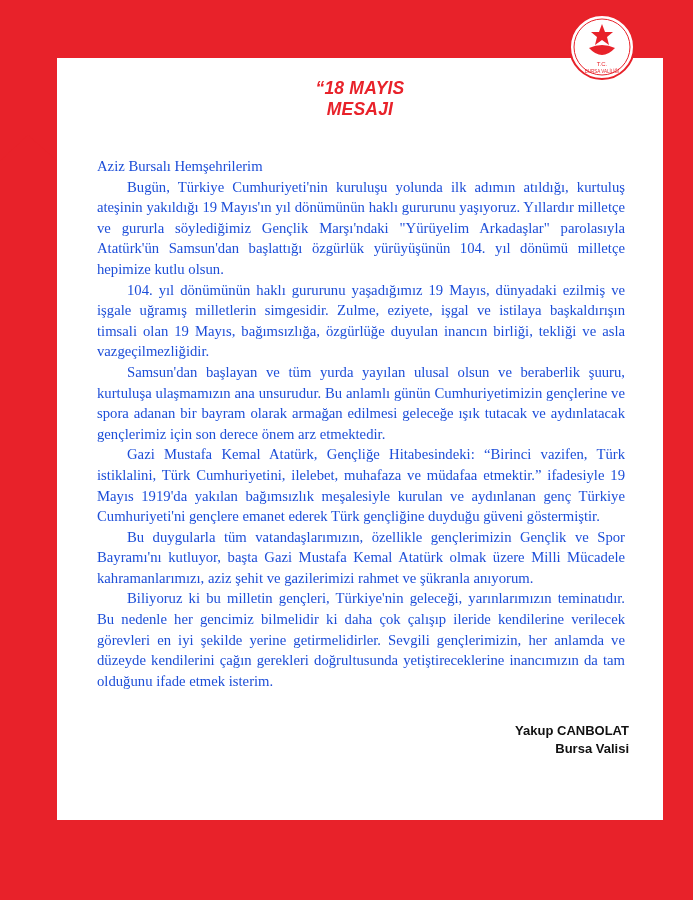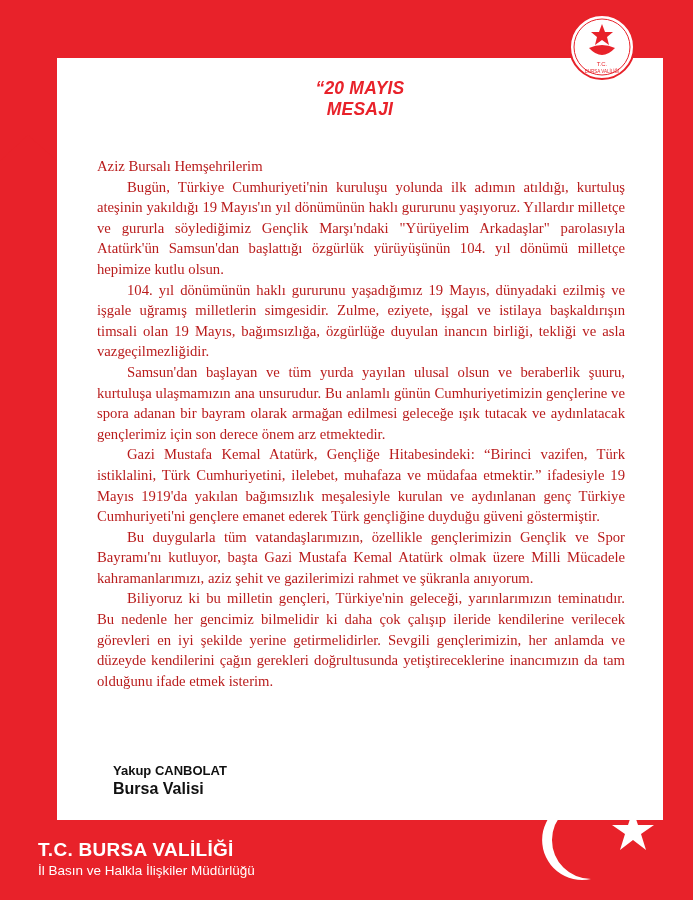--- a/index.html
+++ b/index.html
@@ -89,40 +89,40 @@
   .title span { display: block; }
 
   
   .body {
     position: absolute;
     left: 40px;
     top: 98px;
     width: 528px;
     font-size: 14.7px;
     line-height: 20.6px;
-    color: #b91c1c;
+    color: #1d4ed8;
     text-align: justify;
   }
   .body p { margin: 0 0 0 0; }
   .body p.ind { text-indent: 30px; }
   .body p.noind { text-indent: 0; }
 
   .signature {
     position: absolute;
-    left: 56px;
+    left: 44px;
     top: 664px;
     width: 528px;
+    text-align: right;
     font-family: "Liberation Sans", sans-serif;
     font-size: 13px;
     line-height: 18px;
     color: #111;
-    margin-top: 40px;
   }
   .signature .name { font-weight: bold; }
-  .signature .role { font-weight: bold; font-size: 16px; }
+  .signature .role { font-weight: bold; font-size: 13px; }
 
   
   .footer {
     position: absolute;
     left: 0;
     bottom: 0;
     width: 693px;
     height: 80px;
   }
   .footer-text {
@@ -175,50 +175,37 @@
       <path d="M35 12 L38 20 L46 20 L40 25 L42 33 L35 28 L28 33 L30 25 L24 20 L32 20 Z" fill="#e8222a"></path>
       <path d="M22 36 q13 -6 26 0 q-13 14 -26 0 Z" fill="#e8222a"></path>
       <text x="35" y="54" font-size="6" fill="#e8222a" text-anchor="middle" font-family="Liberation Sans, sans-serif">T.C.</text>
       <text x="35" y="61" font-size="4.5" fill="#e8222a" text-anchor="middle" font-family="Liberation Sans, sans-serif">BURSA VALİLİĞİ</text>
     </svg>
   </div>
 
   <div class="card">
 
     <div class="title">
-      <span>“20 MAYIS</span>
+      <span>“18 MAYIS</span>
       <span>MESAJI</span>
     </div>
 
     <div class="body">
       <p class="noind">Aziz Bursalı Hemşehrilerim</p>
       <p class="ind">Bugün, Türkiye Cumhuriyeti'nin kuruluşu yolunda ilk adımın atıldığı, kurtuluş ateşinin yakıldığı 19 Mayıs'ın yıl dönümünün haklı gururunu yaşıyoruz. Yıllardır milletçe ve gururla söylediğimiz Gençlik Marşı'ndaki "Yürüyelim Arkadaşlar" parolasıyla Atatürk'ün Samsun'dan başlattığı özgürlük yürüyüşünün 104. yıl dönümü milletçe hepimize kutlu olsun.</p>
       <p class="ind">104. yıl dönümünün haklı gururunu yaşadığımız 19 Mayıs, dünyadaki ezilmiş ve işgale uğramış milletlerin simgesidir. Zulme, eziyete, işgal ve istilaya başkaldırışın timsali olan 19 Mayıs, bağımsızlığa, özgürlüğe duyulan inancın birliği, tekliği ve asla vazgeçilmezliğidir.</p>
       <p class="ind">Samsun'dan başlayan ve tüm yurda yayılan ulusal olsun ve beraberlik şuuru, kurtuluşa ulaşmamızın ana unsurudur. Bu anlamlı günün Cumhuriyetimizin gençlerine ve spora adanan bir bayram olarak armağan edilmesi geleceğe ışık tutacak ve aydınlatacak gençlerimiz için son derece önem arz etmektedir.</p>
       <p class="ind">Gazi Mustafa Kemal Atatürk, Gençliğe Hitabesindeki: “Birinci vazifen, Türk istiklalini, Türk Cumhuriyetini, ilelebet, muhafaza ve müdafaa etmektir.” ifadesiyle 19 Mayıs 1919'da yakılan bağımsızlık meşalesiyle kurulan ve aydınlanan genç Türkiye Cumhuriyeti'ni gençlere emanet ederek Türk gençliğine duyduğu güveni göstermiştir.</p>
       <p class="ind">Bu duygularla tüm vatandaşlarımızın, özellikle gençlerimizin Gençlik ve Spor Bayramı'nı kutluyor, başta Gazi Mustafa Kemal Atatürk olmak üzere Milli Mücadele kahramanlarımızı, aziz şehit ve gazilerimizi rahmet ve şükranla anıyorum.</p>
       <p class="ind">Biliyoruz ki bu milletin gençleri, Türkiye'nin geleceği, yarınlarımızın teminatıdır. Bu nedenle her gencimiz bilmelidir ki daha çok çalışıp ileride kendilerine verilecek görevleri en iyi şekilde yerine getirmelidirler. Sevgili gençlerimizin, her anlamda ve düzeyde kendilerini çağın gerekleri doğrultusunda yetiştireceklerine inancımızın da tam olduğunu ifade etmek isterim.</p>
     </div>
 
     <div class="signature">
       <div class="name">Yakup CANBOLAT</div>
       <div class="role">Bursa Valisi</div>
     </div>
 
   </div>
 
-  <div class="footer">
-    <div class="footer-text">
-      <div class="footer-title">T.C. BURSA VALİLİĞİ</div>
-      <div class="footer-sub">İl Basın ve Halkla İlişkiler Müdürlüğü</div>
-    </div>
-
-    <div class="flagmark">
-      <svg viewBox="0 0 150 110" width="150" height="110" aria-hidden="true">
-        <path d="M70 95 a40 40 0 1 1 0 -78 a33 33 0 1 0 0 78 Z" fill="#ffffff"></path>
-        <path d="M112 26 L117 41 L133 41 L120 50 L125 66 L112 56 L99 66 L104 50 L91 41 L107 41 Z" fill="#ffffff"></path>
-      </svg>
-    </div>
-  </div>
 
   <div class="bottom-bar"></div>
 
 </div>
 
 </body></html>

